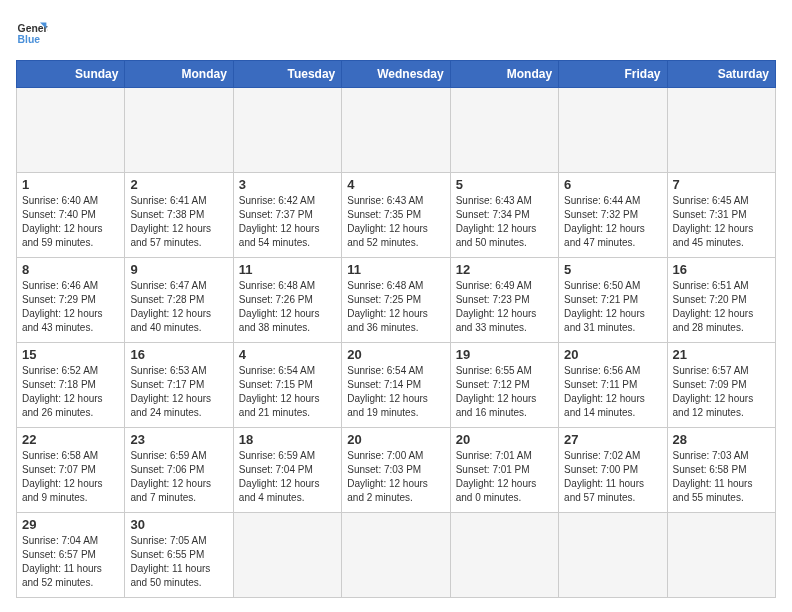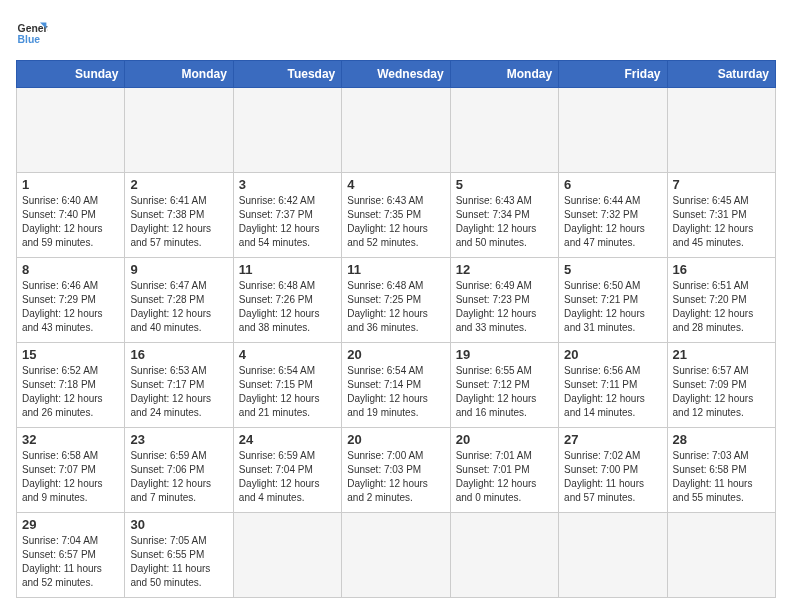--- a/index.html
+++ b/index.html
@@ -201,29 +201,29 @@
           <span class="day-num">20</span>
 <div class="day-detail">Sunrise: 6:56 AM<br>Sunset: 7:11 PM<br>Daylight: 12 hours and 14 minutes.</div>
         </td>
         <td>
           <span class="day-num">21</span>
 <div class="day-detail">Sunrise: 6:57 AM<br>Sunset: 7:09 PM<br>Daylight: 12 hours and 12 minutes.</div>
         </td>
       </tr>
       <tr>
         <td>
-          <span class="day-num">32</span>
+          <span class="day-num">22</span>
 <div class="day-detail">Sunrise: 6:58 AM<br>Sunset: 7:07 PM<br>Daylight: 12 hours and 9 minutes.</div>
         </td>
         <td>
           <span class="day-num">23</span>
 <div class="day-detail">Sunrise: 6:59 AM<br>Sunset: 7:06 PM<br>Daylight: 12 hours and 7 minutes.</div>
         </td>
         <td>
-          <span class="day-num">24</span>
+          <span class="day-num">18</span>
 <div class="day-detail">Sunrise: 6:59 AM<br>Sunset: 7:04 PM<br>Daylight: 12 hours and 4 minutes.</div>
         </td>
         <td>
           <span class="day-num">20</span>
 <div class="day-detail">Sunrise: 7:00 AM<br>Sunset: 7:03 PM<br>Daylight: 12 hours and 2 minutes.</div>
         </td>
         <td>
           <span class="day-num">20</span>
 <div class="day-detail">Sunrise: 7:01 AM<br>Sunset: 7:01 PM<br>Daylight: 12 hours and 0 minutes.</div>
         </td>

